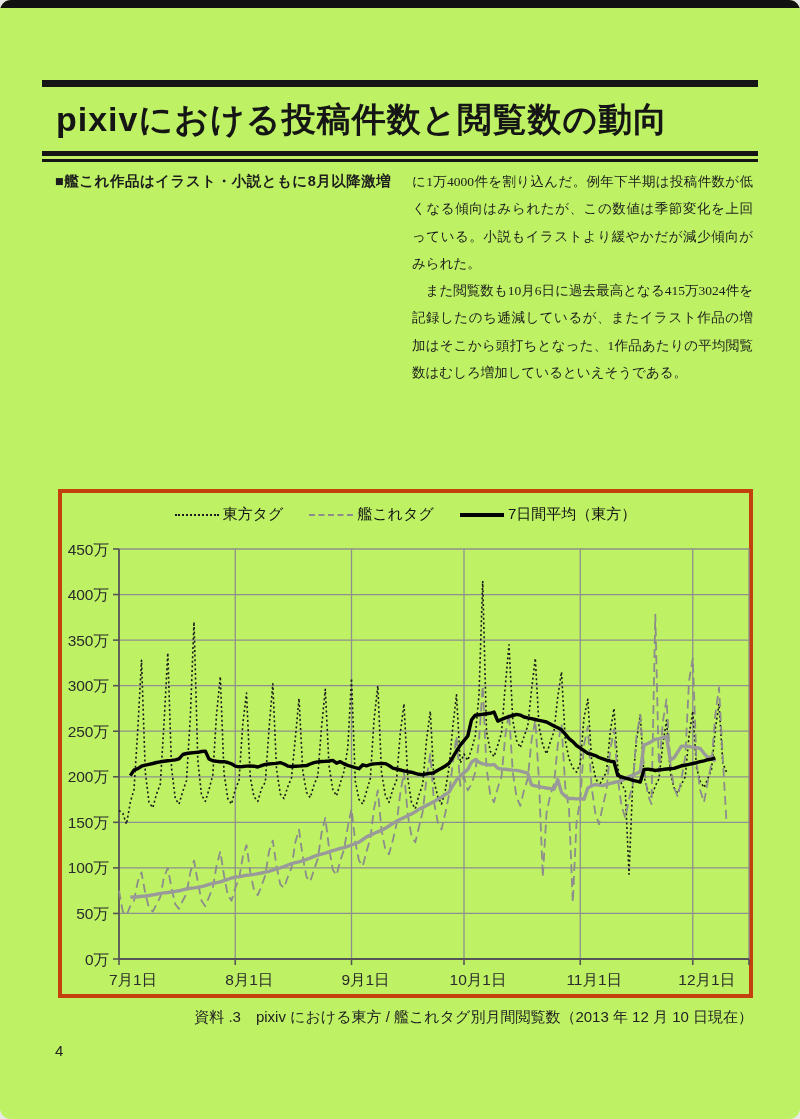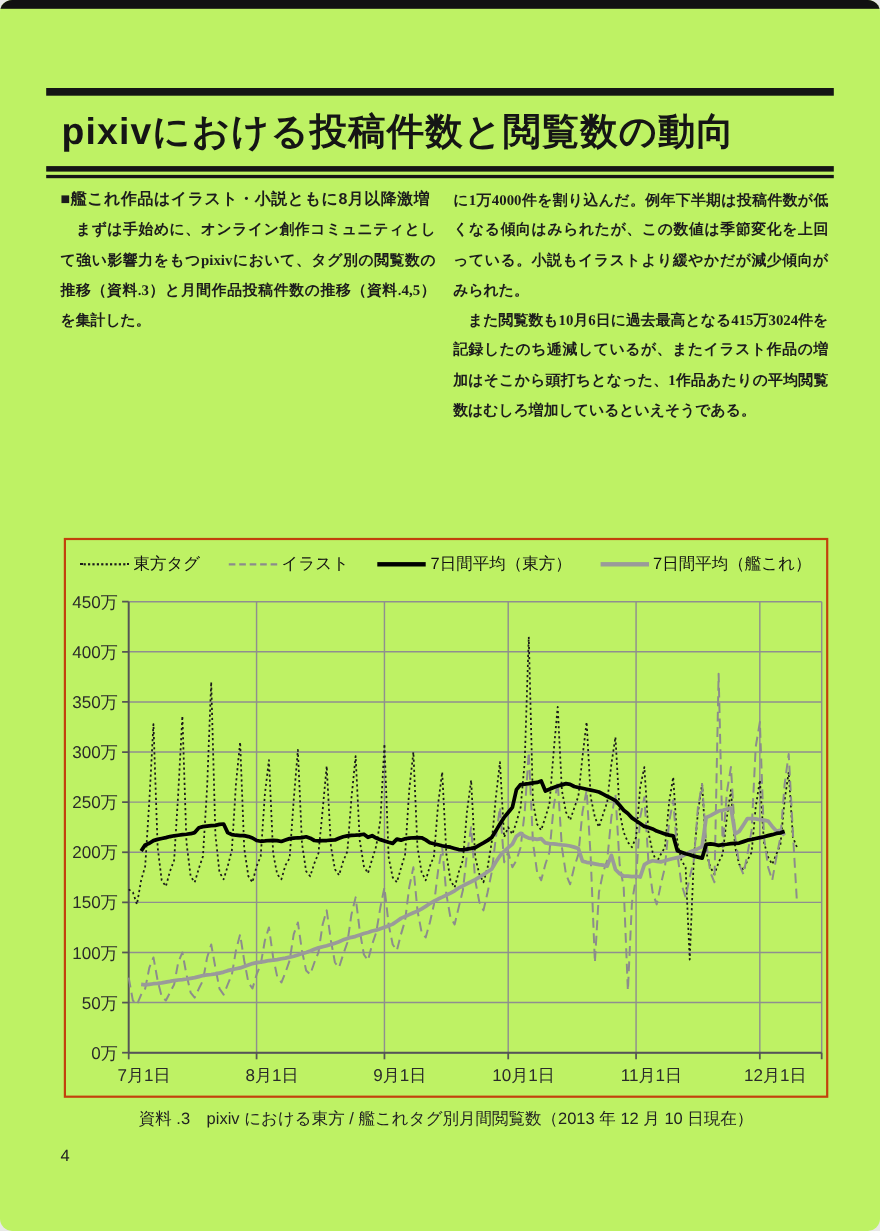--- a/index.html
+++ b/index.html
@@ -11,39 +11,39 @@
   h1.page-title{margin:10px 0 8px 14px;font-family:"Liberation Sans",sans-serif;
         font-weight:bold;font-size:34px;letter-spacing:1px;color:#151515;}
   .rule-double .r1{height:5px;background:#151515;}
   .rule-double .r2{height:3px;background:#151515;margin-top:3px;}
 
   .columns{position:absolute;left:55px;top:168px;width:696px;}
   .col{position:absolute;top:0;width:341px;font-size:13.5px;line-height:27.3px;
        text-align:justify;}
   .col-left{left:0;}
   .col-right{left:357px;}
-  .col p{margin:0;font-weight:bold;}
+  .col p{margin:0;}
   h2.section-heading{margin:0;font-family:"Liberation Sans",sans-serif;font-size:14.5px;
        font-weight:bold;line-height:27.3px;letter-spacing:.5px;}
   sup.fnref{font-size:9px;line-height:0;}
   .footnote-block{margin-top:6px;}
   .footnote-rule{border:0;border-top:1.5px solid #333;margin:0 0 2px 0;}
   .footnote-text{font-size:11.5px;line-height:18px;}
 
   .figure-box{position:absolute;left:58px;top:489px;width:695px;height:509px;
-       border:2px solid #c2410c;box-sizing:border-box;}
+       border:4px solid #c2410c;box-sizing:border-box;}
   .chart-legend{position:absolute;left:0;top:12px;width:100%;display:flex;
        justify-content:center;gap:26px;font-family:"Liberation Sans",sans-serif;
        font-size:15px;color:#111;align-items:center;}
   .legend-item{display:flex;align-items:center;gap:4px;}
   .legend-swatch{display:inline-block;width:44px;height:0;}
   .chart-svg-wrap{position:absolute;left:0;top:36px;width:693px;height:473px;}
   .chart-svg-wrap svg{font-family:"Liberation Sans",sans-serif;}
 
-  .figure-caption{position:absolute;left:58px;top:1008px;width:695px;text-align:center;
+  .figure-caption{position:absolute;left:58px;top:1008px;width:695px;text-align:right;
        font-family:"Liberation Sans",sans-serif;font-size:15px;color:#222;}
   .page-number{position:absolute;left:55px;top:1042px;font-family:"Liberation Sans",sans-serif;
        font-size:15px;color:#222;}
 </style>
 </head>
 <body>
 
 <div id="page">
   <div class="topbar"></div>
 
@@ -52,45 +52,40 @@
     <h1 class="page-title">pixivにおける投稿件数と閲覧数の動向</h1>
     <div class="rule-double">
       <div class="r1"></div>
       <div class="r2"></div>
     </div>
   </div>
 
   <div class="columns">
     <div class="col col-left">
       <h2 class="section-heading">■艦これ作品はイラスト・小説ともに8月以降激増</h2>
-      <p>　まずは手始めに、オンライン創作コミュニティとして強い影響力をもつpixivにおいて、タグ別の閲覧数の推移（資料.3）と月間作品投稿件数の推移（資料.4,5）を集計した。</p>
     </div>
     <div class="col col-right">
       <p>に1万4000件を割り込んだ。例年下半期は投稿件数が低くなる傾向はみられたが、この数値は季節変化を上回っている。小説もイラストより緩やかだが減少傾向がみられた。</p>
       <p>　また閲覧数も10月6日に過去最高となる415万3024件を記録したのち逓減しているが、またイラスト作品の増加はそこから頭打ちとなった、1作品あたりの平均閲覧数はむしろ増加しているといえそうである。</p>
     </div>
   </div>
 
   <div class="figure-box">
     <div class="chart-legend">
         <span class="legend-item">
           <span class="legend-swatch" style="border-top: 2px dotted rgb(26, 26, 26);"></span>
           <span>東方タグ</span>
         </span>
         <span class="legend-item">
           <span class="legend-swatch" style="border-top: 2px dashed rgb(140, 140, 140);"></span>
-          <span>イラスト</span>
+          <span>艦これタグ</span>
         </span>
         <span class="legend-item">
           <span class="legend-swatch" style="border-top: 4px solid rgb(0, 0, 0);"></span>
           <span>7日間平均（東方）</span>
-        </span>
-        <span class="legend-item">
-          <span class="legend-swatch" style="border-top: 4px solid rgb(154, 154, 154);"></span>
-          <span>7日間平均（艦これ）</span>
         </span>
       </div>
     <div class="chart-svg-wrap"><svg width="693" height="473" viewBox="0 0 693 473">
           <line x1="57" y1="430" x2="687" y2="430" stroke="#8f8f8f" stroke-width="1.3"></line>
           <line x1="51" y1="430" x2="57" y2="430" stroke="#555" stroke-width="1.6"></line>
           <text x="47" y="435.5" text-anchor="end" font-size="15.5" fill="#2a2a2a">0万</text>
           <line x1="57" y1="384.4444444444444" x2="687" y2="384.4444444444444" stroke="#8f8f8f" stroke-width="1.3"></line>
           <line x1="51" y1="384.4444444444444" x2="57" y2="384.4444444444444" stroke="#555" stroke-width="1.6"></line>
           <text x="47" y="389.9444444444444" text-anchor="end" font-size="15.5" fill="#2a2a2a">50万</text>
           <line x1="57" y1="338.8888888888889" x2="687" y2="338.8888888888889" stroke="#8f8f8f" stroke-width="1.3"></line>

